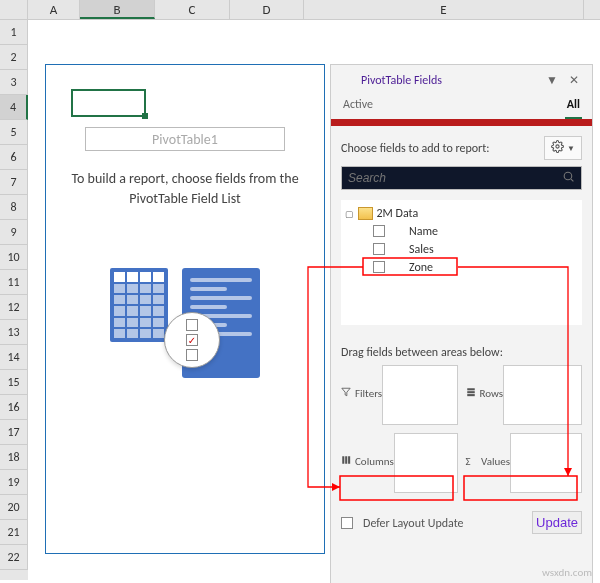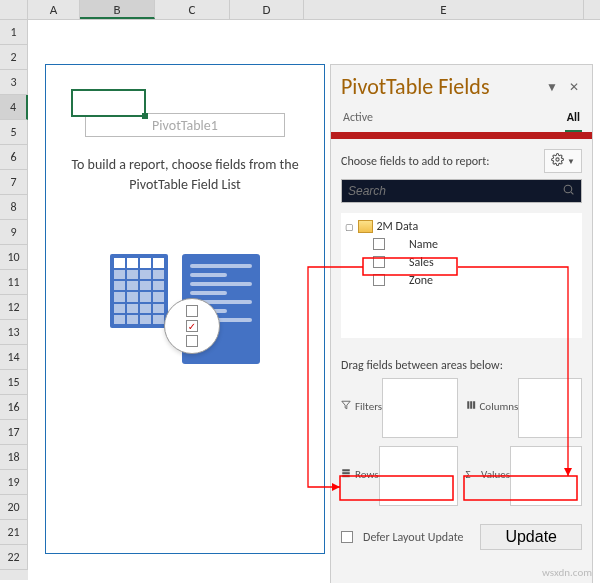--- a/index.html
+++ b/index.html
@@ -61,21 +61,21 @@
     .pivot-placeholder {
       position: absolute;
       left: 17px; top: 44px;
       width: 280px; height: 490px;
       border: 1px solid #1f6fb5;
       background: #fff;
       padding: 18px 10px;
       text-align: center;
     }
     .pivot-name-box {
-      margin: 30px auto 18px;
+      margin: 44px auto 18px;
       width: 200px; height: 24px;
       border: 1px solid #bbb;
       line-height: 24px;
       color: #aaa;
       font-size: 14px;
     }
     .pivot-msg {
       color: #444;
       font-size: 14px;
       line-height: 1.4;
@@ -142,23 +142,24 @@
       display: flex;
       flex-direction: column;
     }
     .fp-header {
       display: flex;
       align-items: center;
       padding: 8px 10px 4px;
       gap: 6px;
     }
     .fp-title {
-      font-size: 22px;
-      color: #a16207;
+      font-size: 12px;
+      color: #4c1d95;
       flex: 1;
+      margin-left: 20px;
     }
     .fp-dropdown-icon, .fp-close-icon {
       color: #666; cursor: pointer;
       width: 16px; text-align: center;
       font-size: 12px;
     }
     .fp-tabs {
       display: flex;
       padding: 0 10px;
       gap: 12px;
@@ -261,23 +262,23 @@
       gap: 10px;
     }
     .fp-defer-chk {
       width: 12px; height: 12px;
       border: 1px solid #888; background:#fff;
     }
     .fp-defer-label { flex:1; color:#555; font-size:12px; }
     .fp-update-btn {
       border: 1px solid #ccc;
       background: #eee;
-      color: #000000;
-      padding: 3px 24px;
-      font-size: 16px;
+      color: #6d28d9;
+      padding: 3px 3px;
+      font-size: 13px;
     }
 
     .annot { position:absolute; pointer-events:none; }
     .watermark {
       position: absolute;
       right: 8px; bottom: 4px;
       font-size: 11px;
       color: #bbb;
     }
   </style>
@@ -429,36 +430,36 @@
               <span><svg width="10" height="10" viewBox="0 0 24 24" fill="none" stroke="#555" stroke-width="2">
                   <polygon points="22 3 2 3 10 12.46 10 19 14 21 14 12.46 22 3"></polygon>
                 </svg></span>
               <span>Filters</span>
             </div>
           <div class="fp-area-box"></div>
         </div>
         <div class="fp-area">
           <div class="fp-area-head">
               <span><svg width="10" height="10" viewBox="0 0 24 24" fill="#555">
+                  <rect x="3" y="3" width="18" height="5"></rect>
+                  <rect x="3" y="10" width="18" height="5"></rect>
+                  <rect x="3" y="17" width="18" height="5"></rect>
+                </svg></span>
+              <span>Rows</span>
+            </div>
+          <div class="fp-area-box"></div>
+        </div>
+        <div class="fp-area">
+          <div class="fp-area-head">
+              <span><svg width="10" height="10" viewBox="0 0 24 24" fill="#555">
                   <rect x="3" y="3" width="5" height="18"></rect>
                   <rect x="10" y="3" width="5" height="18"></rect>
                   <rect x="17" y="3" width="5" height="18"></rect>
                 </svg></span>
               <span>Columns</span>
-            </div>
-          <div class="fp-area-box"></div>
-        </div>
-        <div class="fp-area">
-          <div class="fp-area-head">
-              <span><svg width="10" height="10" viewBox="0 0 24 24" fill="#555">
-                  <rect x="3" y="3" width="18" height="5"></rect>
-                  <rect x="3" y="10" width="18" height="5"></rect>
-                  <rect x="3" y="17" width="18" height="5"></rect>
-                </svg></span>
-              <span>Rows</span>
             </div>
           <div class="fp-area-box"></div>
         </div>
         <div class="fp-area">
           <div class="fp-area-head"><span>Σ</span>&nbsp;<span>Values</span></div>
           <div class="fp-area-box"></div>
         </div>
       </div>
       <div class="fp-footer">
         <span class="fp-defer-chk"></span>

